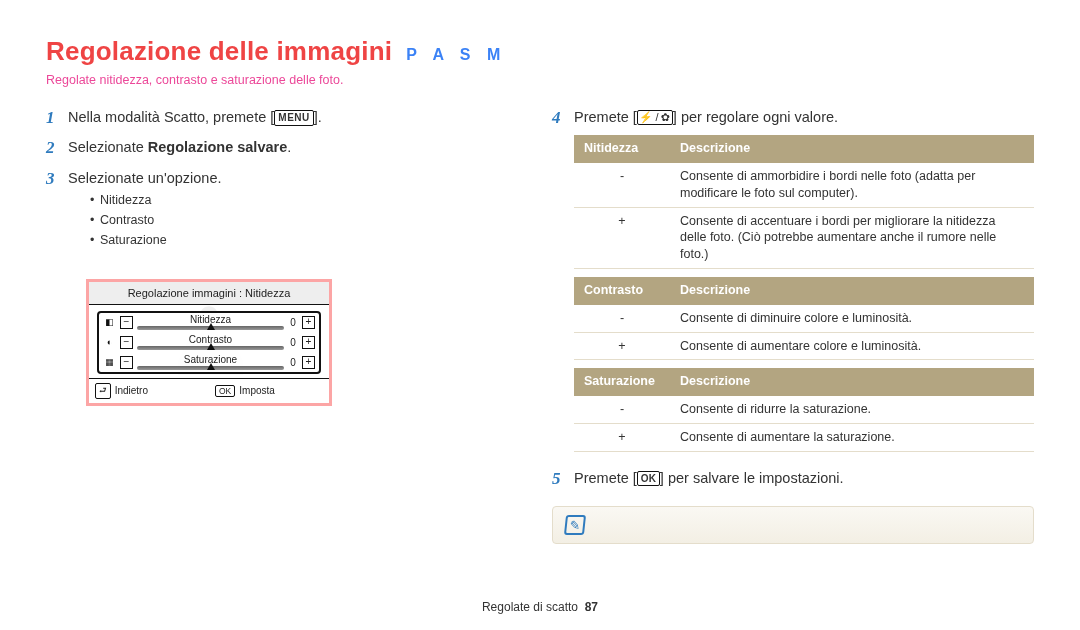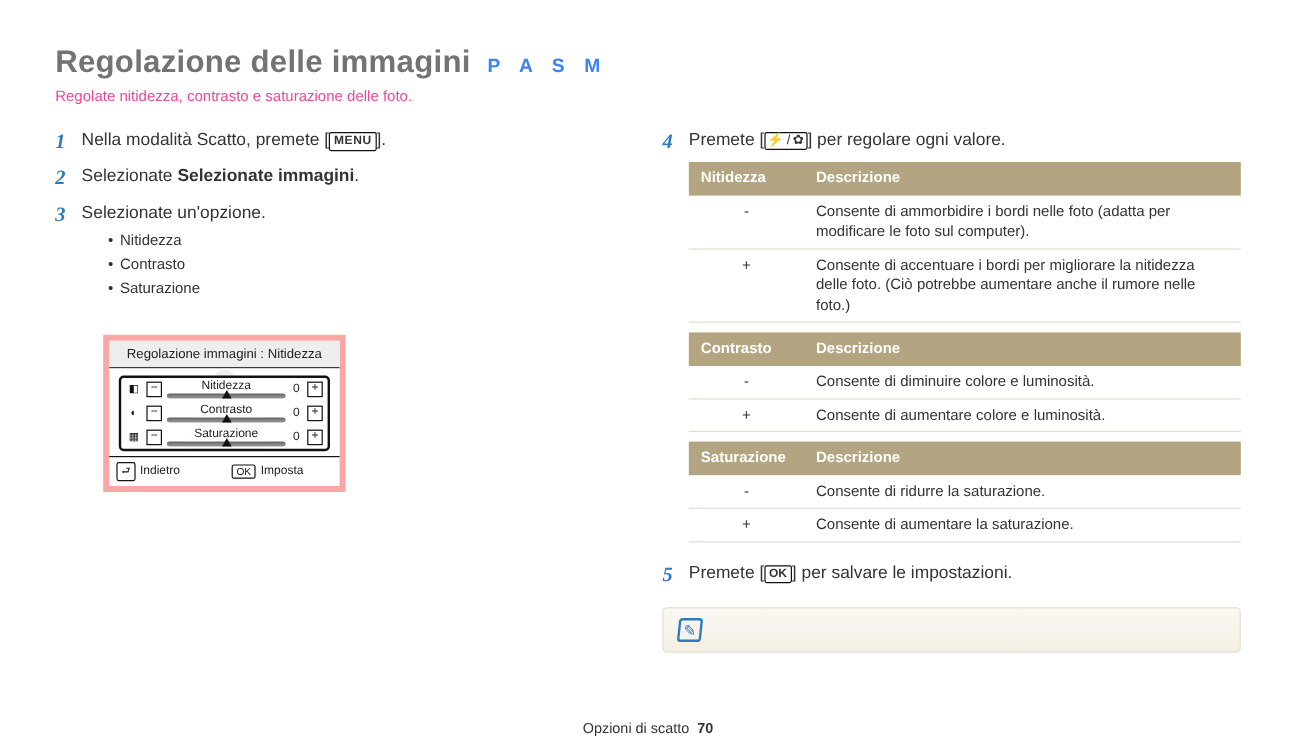--- a/index.html
+++ b/index.html
@@ -12,21 +12,21 @@
     position: relative;
     padding: 36px 46px 0 46px;
   }
   .title-row {
     display: flex;
     align-items: baseline;
     gap: 14px;
     margin-bottom: 6px;
   }
   .title {
-    color: #737373;
+    color: #ef4444;
     font-size: 26px;
     font-weight: 700;
     letter-spacing: 0.2px;
   }
   .mode-letters {
     color: #3b82f6;
     font-size: 16px;
     font-weight: 600;
     letter-spacing: 6px;
   }
@@ -102,22 +102,22 @@
     content: "•";
     position: absolute;
     left: 0;
   }
   .dotbullet { padding-left: 12px; font-size: 12px; line-height: 1.4; position: relative; margin-bottom: 2px; }
   .dotbullet::before { content: "•"; position: absolute; left: 2px; }
 
   
   .lcd-wrap { margin-left: 40px; margin-top: 14px; }
   .lcd {
-    width: 202px;
-    border: 5px solid #fca5a5;
+    width: 246px;
+    border: 3px solid #fca5a5;
     font-family: Arial, sans-serif;
     margin-top: 29px;
   }
   .lcd-header {
     background: #eee;
     text-align: center;
     font-size: 11px;
     padding: 5px 4px;
     border-bottom: 1px solid #111;
   }
@@ -291,21 +291,21 @@
 <div class="subtitle">Regolate nitidezza, contrasto e saturazione delle foto.</div>
 
 <div class="columns">
 
   <div class="col-left">
     <ol class="steps">
       <li>
         <span>Nella modalità Scatto, premete [</span><span class="menu-symbol">MENU</span><span>].</span>
       </li>
       <li>
-        <span>Selezionate </span><span class="bold">Selezionate immagini</span><span>.</span>
+        <span>Selezionate </span><span class="bold">Regolazione salvare</span><span>.</span>
       </li>
       <li>
         <span>Selezionate un'opzione.</span>
         <ul class="sub">
           <li>Nitidezza</li>
           <li>Contrasto</li>
           <li>Saturazione</li>
         </ul>
       </li>
     </ol>
@@ -439,15 +439,15 @@
       </li>
     </ol>
 
     <div class="note">
       <div class="note-icon">✎</div>
     </div>
   </div>
 </div>
 
 <div class="page-footer">
-  <span>Opzioni di scatto</span>&nbsp;
-  <span class="pagenum">70</span>
+  <span>Regolate di scatto</span>&nbsp;
+  <span class="pagenum">87</span>
 </div>
 
 </body></html>

